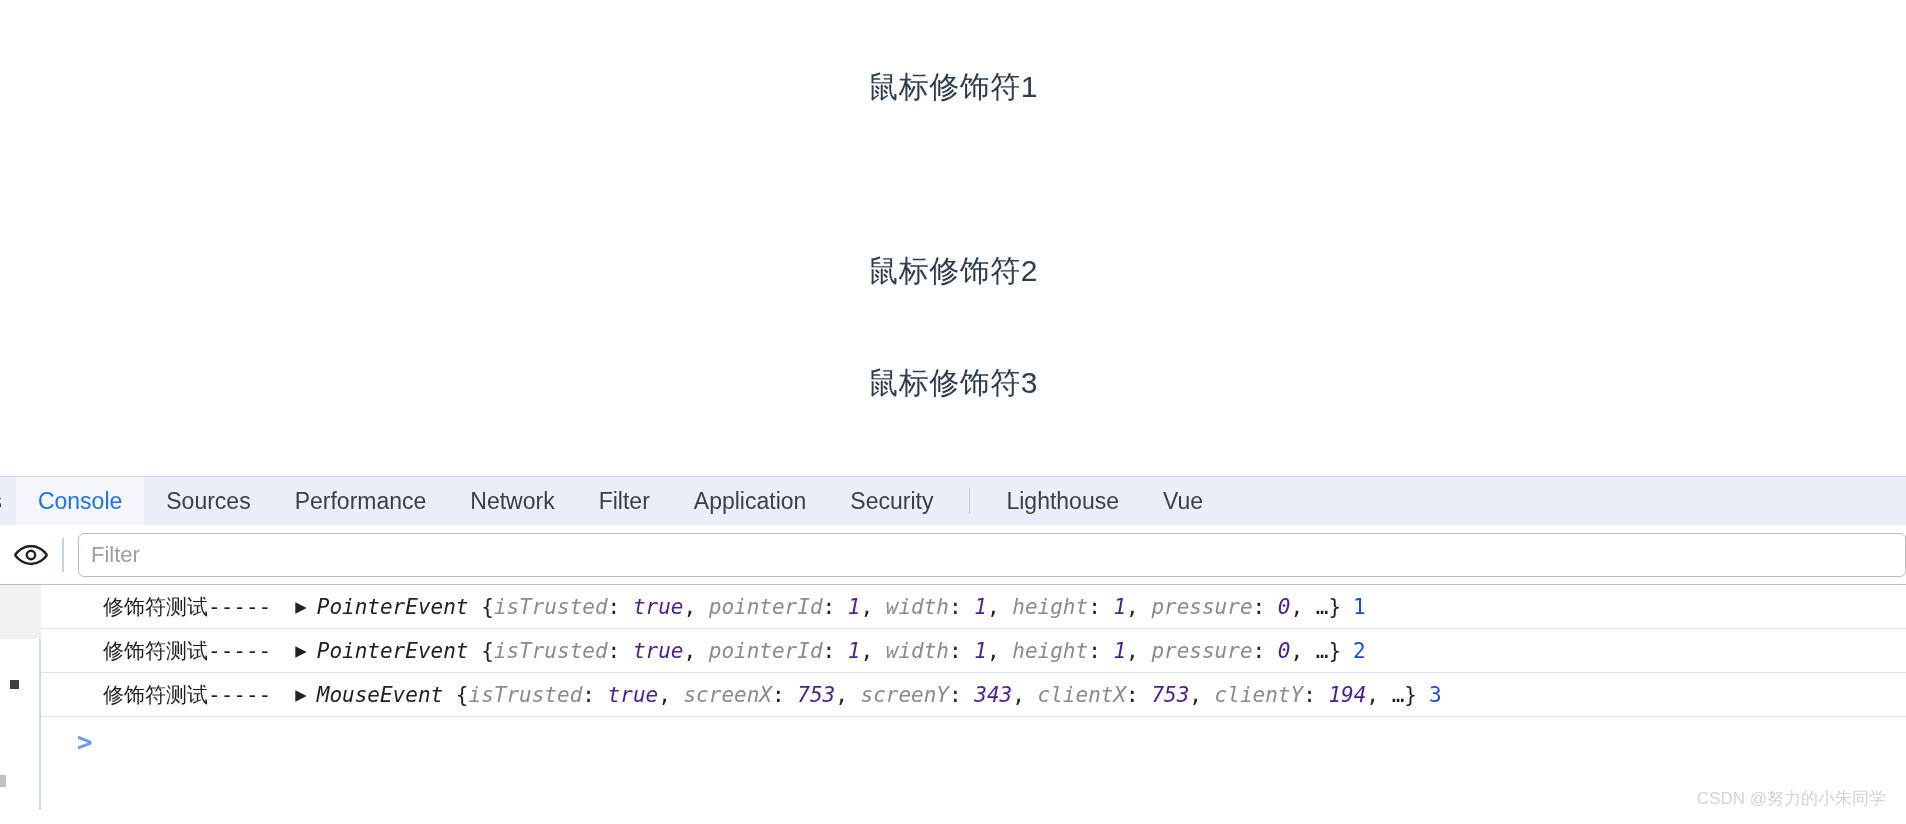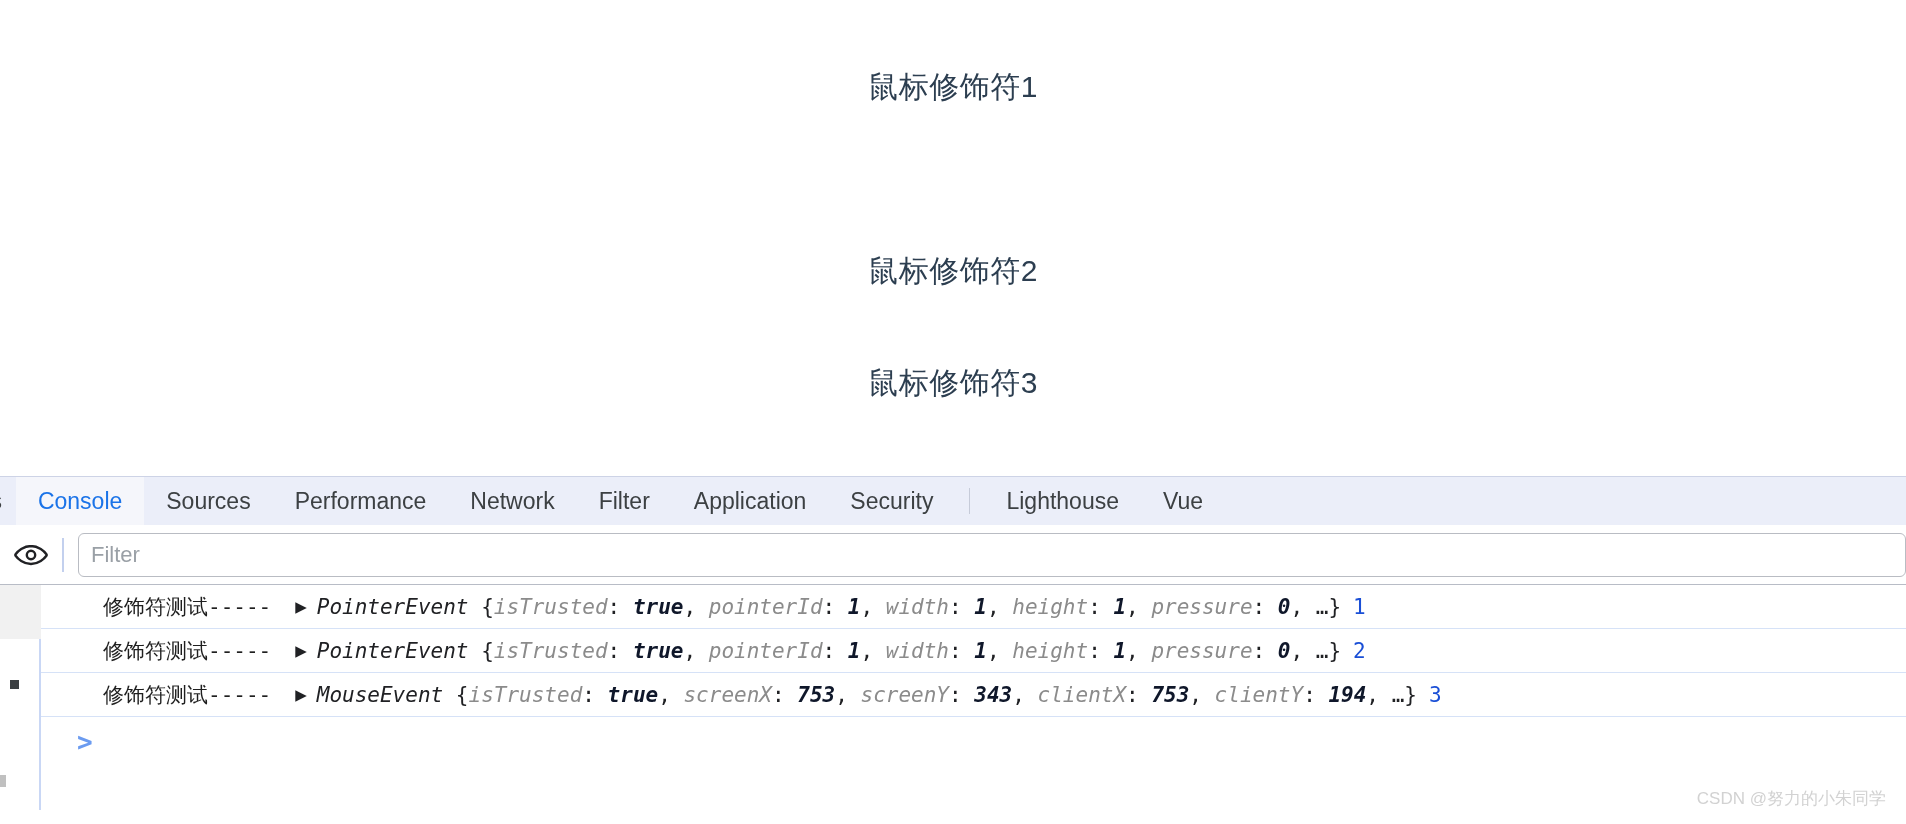--- a/index.html
+++ b/index.html
@@ -213,21 +213,21 @@
     font-family: "DejaVu Sans Mono", monospace;
     font-size: 21px;
     font-style: italic;
     color: #202124;
     flex: 0 0 auto;
   }
   .obj .ctor { color: #202124; font-style: italic; }
   .obj .punct { color: #202124; font-style: normal; }
   .obj .key { color: #8b8b8b; font-style: italic; }
   .obj .val-bool,
-  .obj .val-num { color: #0f172a; font-style: italic; font-weight: bold; }
+  .obj .val-num { color: #4c1d95; font-style: italic; font-weight: normal; }
   .trailer {
     font-family: "DejaVu Sans Mono", monospace;
     font-size: 21px;
     color: #1a4fd6;
     margin-left: 12px;
     flex: 0 0 auto;
   }
 
   .prompt-row {
     position: relative;

